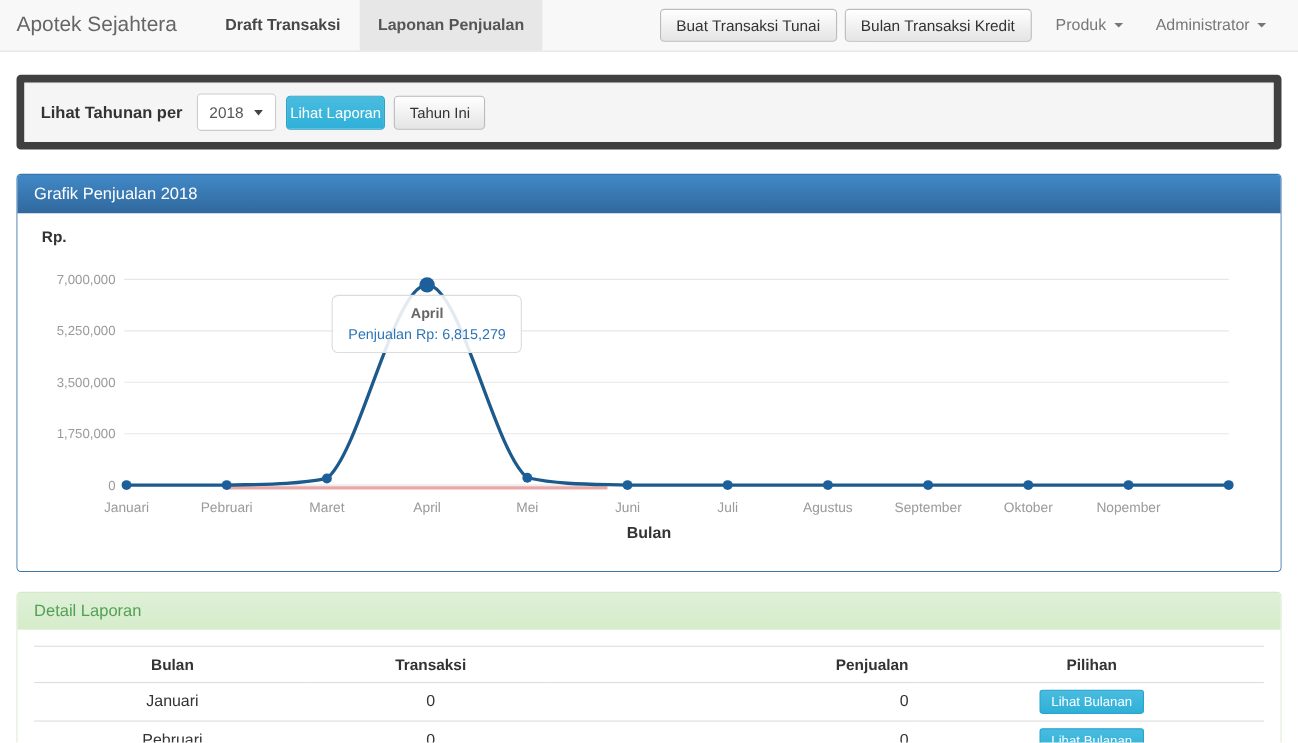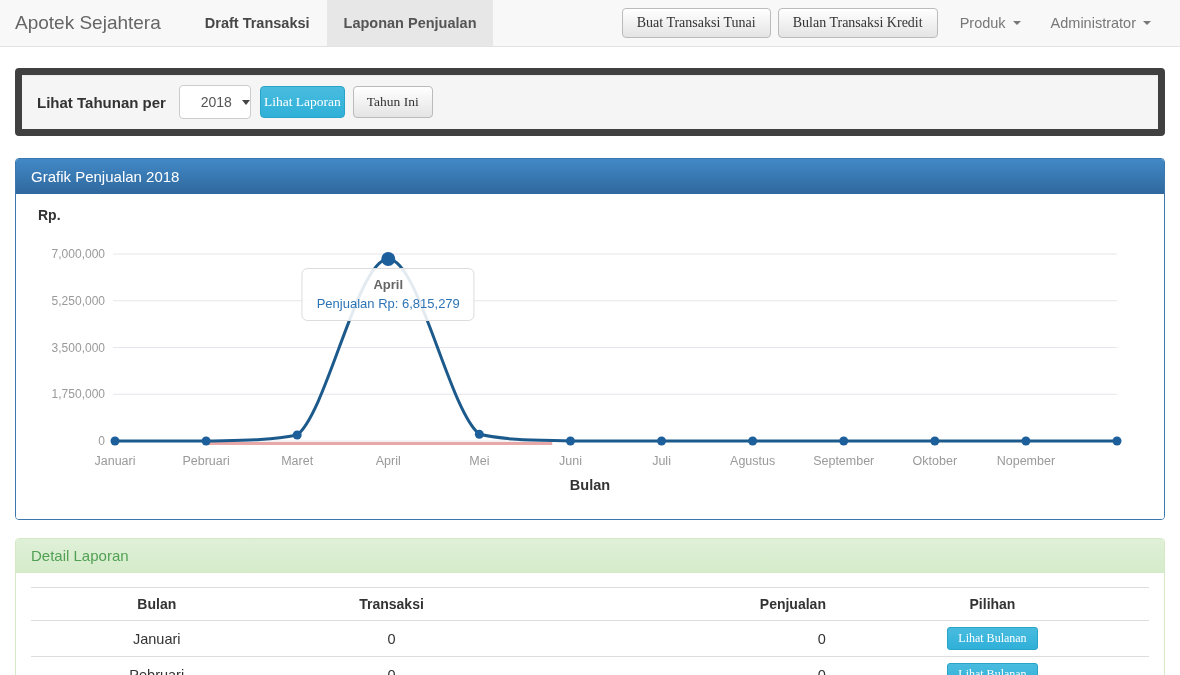--- a/index.html
+++ b/index.html
@@ -9,35 +9,35 @@
   
   .navbar { height:47px; background:#f8f8f8; border-bottom:1px solid #e2e2e2;
     display:flex; align-items:stretch; }
   .brand { font-size:19px; color:#666; padding:0 15px; line-height:46px; cursor:pointer; }
   .nav-items { display:flex; margin-left:12px; }
   .nav-item { font-size:14.5px; font-weight:700; padding:0 17px; line-height:46px; cursor:pointer; }
   .nav-item.i0 { color:#474747;text-align:center; }
   .nav-item.i1 { color:#9a9a9a; }
   .nav-item.active { background:#e7e7e7; color:#555; }
   .nav-right { display:flex; align-items:center; margin-left:auto; padding-right:14px; }
-  .btn { border-radius:4px; cursor:pointer; font-family:Liberation Serif, serif; }
+  .btn { border-radius:4px; cursor:pointer; font-family:Liberation Sans, sans-serif; }
   .btn-default { background:linear-gradient(180deg,#ffffff,#e4e4e4); border:1px solid #bbb;
     color:#333; }
   .nav-btn { font-size:14px; padding:6px 14px; margin-right:7px; }
   .nav-dd { display:flex; align-items:center; font-size:14.5px; color:#777;
     padding:0 15px; cursor:pointer; }
   .caret { display:inline-block; width:0; height:0; border-left:4px solid transparent;
     border-right:4px solid transparent; border-top:4px solid #777; margin-left:7px; }
 
   
   .well { margin:21px 15px 0; background:#f5f5f5; border:7px solid #404040; border-radius:4px;
     box-shadow:inset 0 1px 1px rgba(0,0,0,.05); padding:10px 15px; display:flex; align-items:center; }
   .filter-label { font-size:15px; font-weight:700; color:#333; margin-right:13px; }
   .select-box { width:72px; height:34px; background:#fff; border:1px solid #ccc; border-radius:4px;
-    display:flex; align-items:center; justify-content:flex-end; font-size:14px; color:#555;
+    display:flex; align-items:center; justify-content:center; font-size:14px; color:#555;
     cursor:pointer; margin-right:9px; }
   .select-caret { display:inline-block; width:0; height:0; border-left:4px solid transparent;
     border-right:4px solid transparent; border-top:5px solid #444; margin-left:10px; }
   .btn-info { background:linear-gradient(180deg,#49bcdf,#2fb0d8); border:1px solid #28a4c9;
     color:#fff; font-size:13.5px; padding:7px 3px; margin-right:8px; }
   .btn-year { font-size:13.5px; padding:7px 13px; }
 
   
   .panel { margin:22px 15px 0; border-radius:4px; }
   .panel-primary { border:1px solid #3b76ac; }

